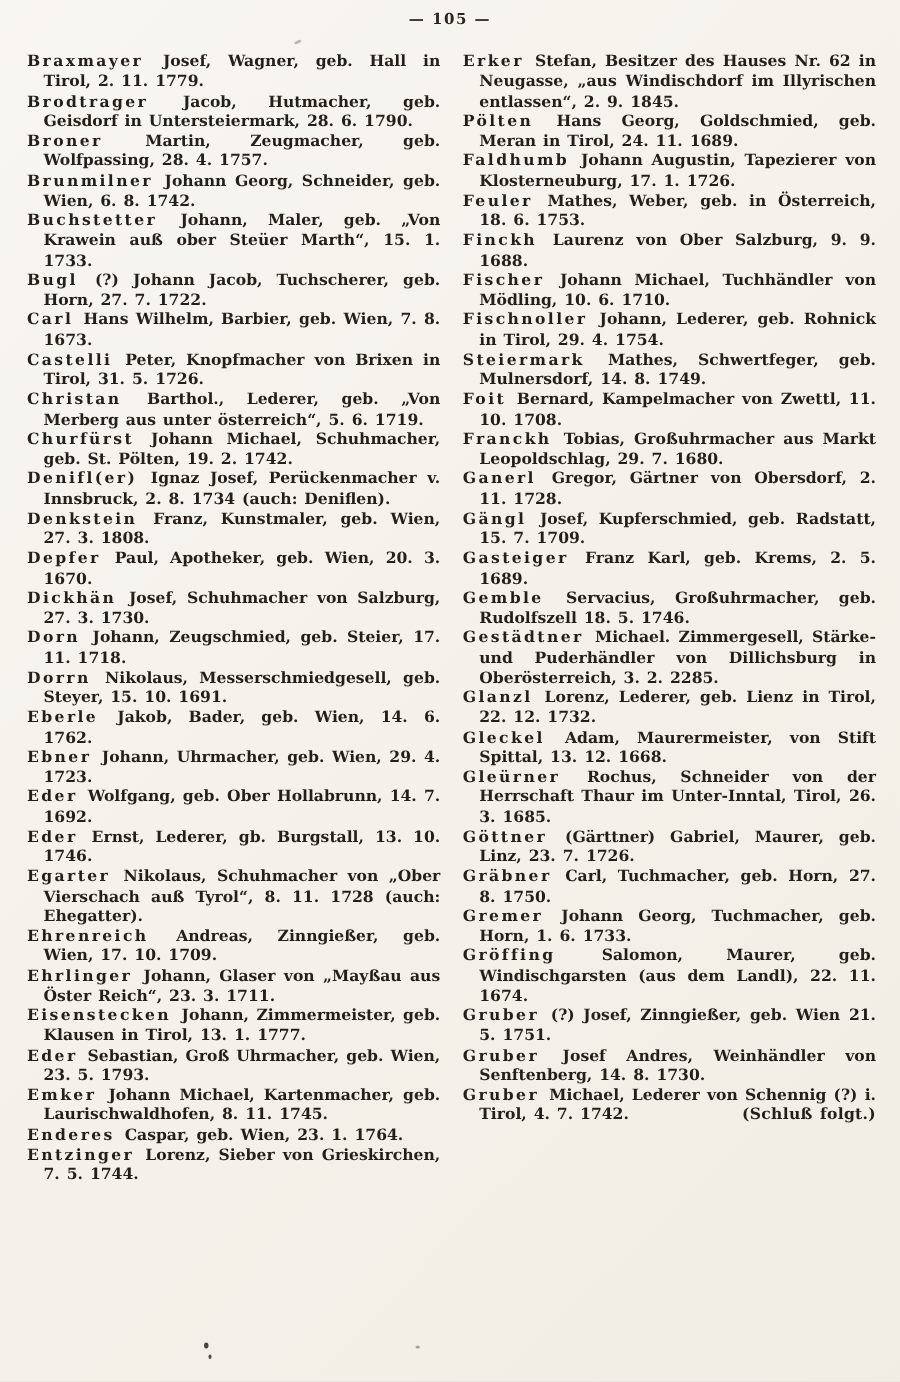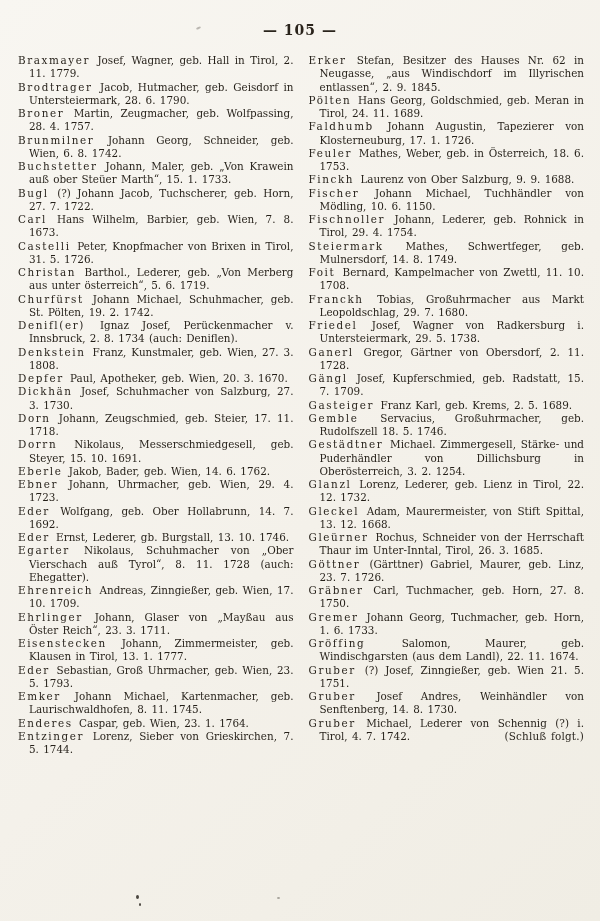--- a/index.html
+++ b/index.html
@@ -13,41 +13,41 @@
     height: 921px;
     margin: 0 auto;
     background: linear-gradient(135deg, #f8f6f1 0%, #f4f1ea 55%, #f0ede4 100%);
     box-sizing: border-box;
     overflow: hidden;
     font-family: "DejaVu Serif", "Liberation Serif", serif;
     color: #241f18;
   }
   .page-number {
     text-align: center;
-    font-size: 14px;
+    font-size: 10px;
     font-weight: bold;
     letter-spacing: 1px;
-    padding-top: 22px;
+    padding-top: 8px;
     color: #2a241c;
   }
   .columns {
     display: flex;
     gap: 15px;
     padding: 16px 16px 0 18px;
     box-sizing: border-box;
   }
   .col {
     width: 50%;
     text-align: justify;
   }
   .entry {
     margin: 0;
     font-size: 10.4px;
     line-height: 13.25px;
-    font-weight: normal;
+    font-weight: bold;
     padding-left: 11px;
     text-indent: -11px;
     word-spacing: 1px;
     color: #241f18;
   }
   .surname {
     letter-spacing: 1.6px;
     padding-right: 2px;
   }
   .trailing-note {
@@ -138,43 +138,42 @@
         <p class="entry"><span class="surname">Erker</span> <span>Stefan, Besitzer des Hauses Nr. 62 in Neugasse, „aus Windischdorf im Illyrischen entlassen“, 2. 9. 1845.</span> </p>
 
         <p class="entry"><span class="surname">Pölten</span> <span>Hans Georg, Goldschmied, geb. Meran in Tirol, 24. 11. 1689.</span> </p>
 
         <p class="entry"><span class="surname">Faldhumb</span> <span>Johann Augustin, Tapezierer von Klosterneuburg, 17. 1. 1726.</span> </p>
 
         <p class="entry"><span class="surname">Feuler</span> <span>Mathes, Weber, geb. in Österreich, 18. 6. 1753.</span> </p>
 
         <p class="entry"><span class="surname">Finckh</span> <span>Laurenz von Ober Salzburg, 9. 9. 1688.</span> </p>
 
-        <p class="entry"><span class="surname">Fischer</span> <span>Johann Michael, Tuchhändler von Mödling, 10. 6. 1150.</span> </p>
+        <p class="entry"><span class="surname">Fischer</span> <span>Johann Michael, Tuchhändler von Mödling, 10. 6. 1710.</span> </p>
 
         <p class="entry"><span class="surname">Fischnoller</span> <span>Johann, Lederer, geb. Rohnick in Tirol, 29. 4. 1754.</span> </p>
 
         <p class="entry"><span class="surname">Steiermark</span> <span>Mathes, Schwertfeger, geb. Mulnersdorf, 14. 8. 1749.</span> </p>
 
         <p class="entry"><span class="surname">Foit</span> <span>Bernard, Kampelmacher von Zwettl, 11. 10. 1708.</span> </p>
 
         <p class="entry"><span class="surname">Franckh</span> <span>Tobias, Großuhrmacher aus Markt Leopoldschlag, 29. 7. 1680.</span> </p>
 
-        <p class="entry"><span class="surname">Friedel</span> <span>Josef, Wagner von Radkersburg i. Untersteiermark, 29. 5. 1738.</span> </p>
 
 
         <p class="entry"><span class="surname">Ganerl</span> <span>Gregor, Gärtner von Obersdorf, 2. 11. 1728.</span> </p>
 
         <p class="entry"><span class="surname">Gängl</span> <span>Josef, Kupferschmied, geb. Radstatt, 15. 7. 1709.</span> </p>
 
         <p class="entry"><span class="surname">Gasteiger</span> <span>Franz Karl, geb. Krems, 2. 5. 1689.</span> </p>
 
 
         <p class="entry"><span class="surname">Gemble</span> <span>Servacius, Großuhrmacher, geb. Rudolfszell 18. 5. 1746.</span> </p>
 
-        <p class="entry"><span class="surname">Gestädtner</span> <span>Michael. Zimmergesell, Stärke- und Puderhändler von Dillichsburg in Oberösterreich, 3. 2. 1254.</span> </p>
+        <p class="entry"><span class="surname">Gestädtner</span> <span>Michael. Zimmergesell, Stärke- und Puderhändler von Dillichsburg in Oberösterreich, 3. 2. 2285.</span> </p>
 
         <p class="entry"><span class="surname">Glanzl</span> <span>Lorenz, Lederer, geb. Lienz in Tirol, 22. 12. 1732.</span> </p>
 
         <p class="entry"><span class="surname">Gleckel</span> <span>Adam, Maurermeister, von Stift Spittal, 13. 12. 1668.</span> </p>
 
         <p class="entry"><span class="surname">Gleürner</span> <span>Rochus, Schneider von der Herrschaft Thaur im Unter-Inntal, Tirol, 26. 3. 1685.</span> </p>
 
         <p class="entry"><span class="surname">Göttner</span> <span>(Gärttner) Gabriel, Maurer, geb. Linz, 23. 7. 1726.</span> </p>
 
 

